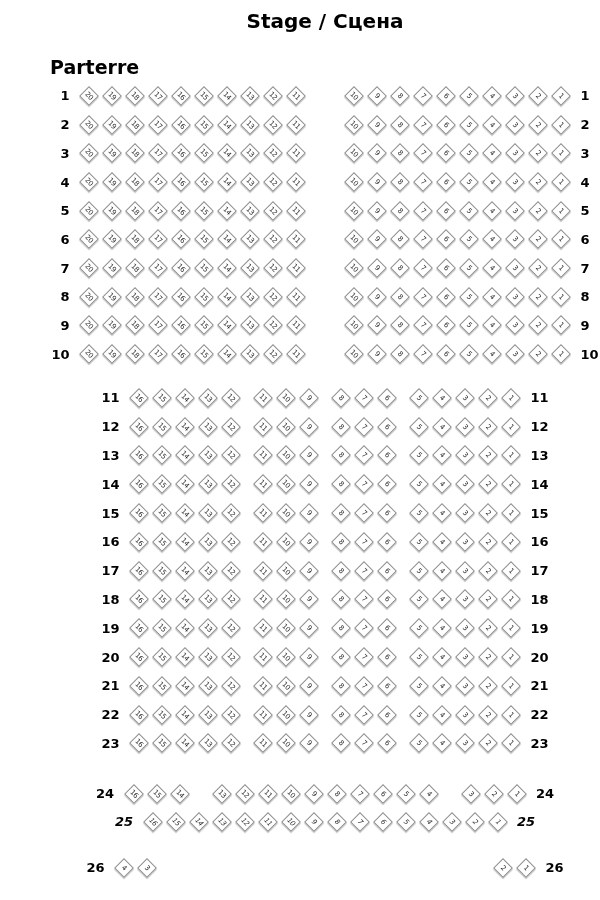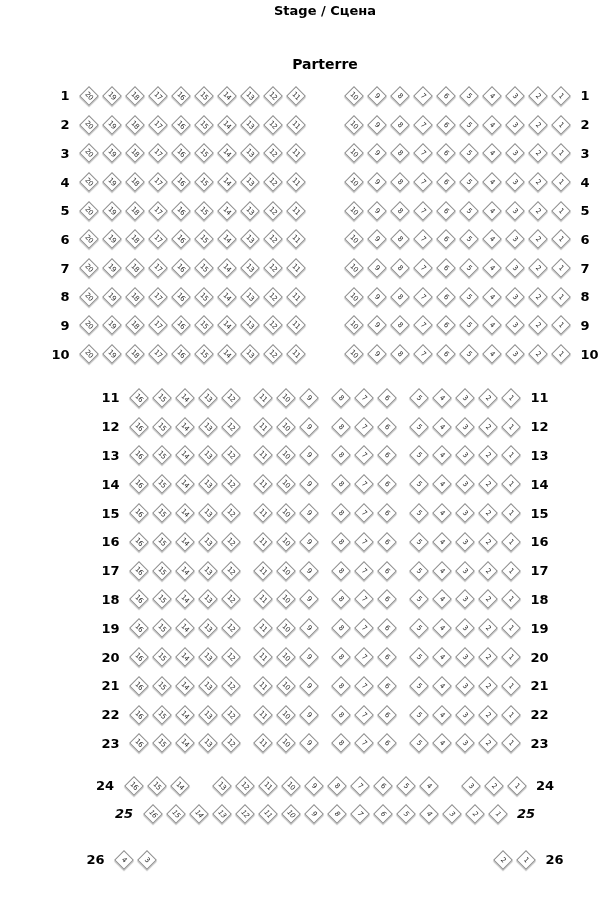--- a/index.html
+++ b/index.html
@@ -1,38 +1,38 @@
 <!DOCTYPE html>
 <html><head>
 <meta charset="utf-8">
 <style>
   html,body{margin:0;padding:0;}
   body{
     width:600px;height:900px;position:relative;overflow:hidden;
     background:#ffffff;font-family:"DejaVu Sans","Liberation Sans",sans-serif;
   }
   .stage-title{
-    position:absolute;top:3px;left:50px;width:550px;
-    text-align:center;font-size:13px;font-weight:bold;color:#000;
+    position:absolute;top:9px;left:50px;width:550px;
+    text-align:center;font-size:20px;font-weight:bold;color:#000;
   }
   .section-title{
     position:absolute;top:56px;left:50px;width:550px;
-    text-align:center;font-size:14px;font-weight:bold;color:#000;
+    font-size:19px;font-weight:bold;color:#000;
   }
   .seat-map{
     position:absolute;top:81.6px;left:50px;width:550px;
   }
   .row{
     display:flex;align-items:center;justify-content:center;
   }
   .row > *{flex:0 0 auto;}
   .type-a{height:28.7px;}
   .type-b{height:28.8px;}
   .row.type-a + .row.type-b{margin-top:15px;}
-  .type-c{height:28px;margin-top:14px;}
+  .type-c{height:28px;margin-top:22px;}
   .type-d{height:28px;font-style:italic;}
   .type-e{height:28px;margin-top:18px;}
   .row-label{
     width:24px;font-size:13px;font-weight:bold;color:#000;line-height:1;
   }
   .row-label.left{text-align:right;margin-right:8px;}
   .row-label.right{text-align:left;margin-left:8px;}
   .group{display:flex;align-items:center;}
   .seat{
     width:23px;height:23px;display:flex;align-items:center;justify-content:center;

